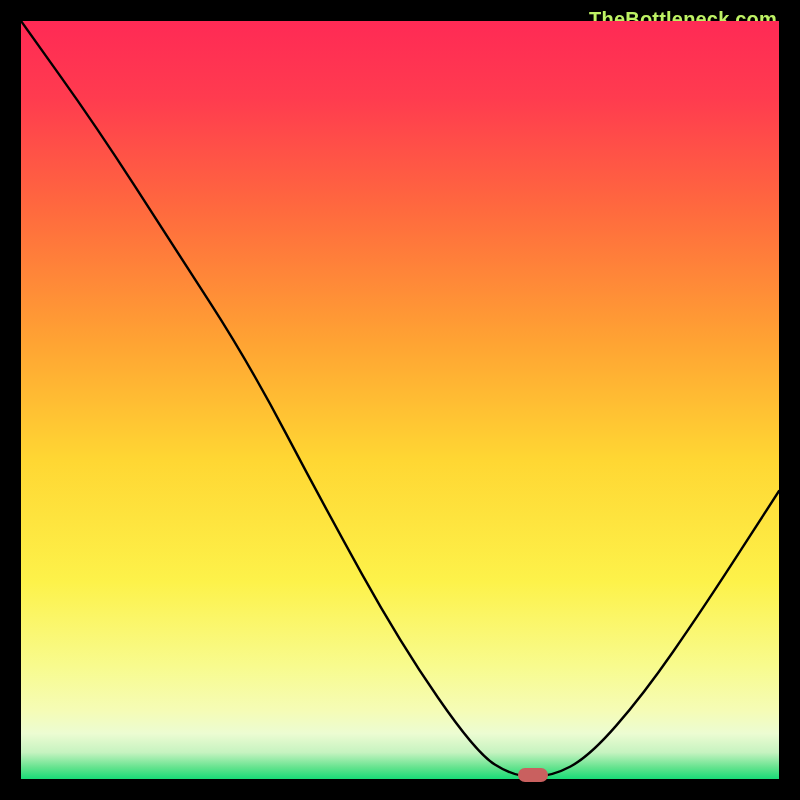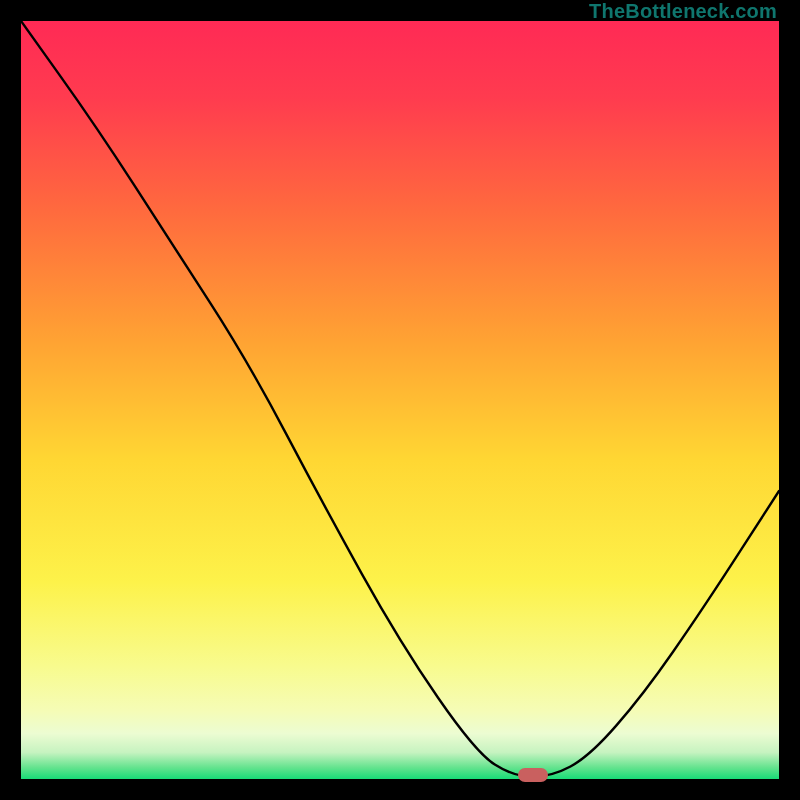--- a/index.html
+++ b/index.html
@@ -27,26 +27,26 @@
   }
   .curve-svg {
     position: absolute;
     left: 0;
     top: 0;
     width: 758px;
     height: 758px;
   }
   .watermark {
     position: absolute;
-    top: 0;
+    top: 8px;
     right: 23px;
     font-family: Arial, Helvetica, sans-serif;
     font-size: 20px;
     font-weight: 600;
-    color: #0f766e;
+    color: #bef264;
     letter-spacing: 0.2px;
     margin-left: 42px;
   }
   .marker {
     position: absolute;
     width: 30px;
     height: 14px;
     border-radius: 7px;
     background: #c9605f;
   }

